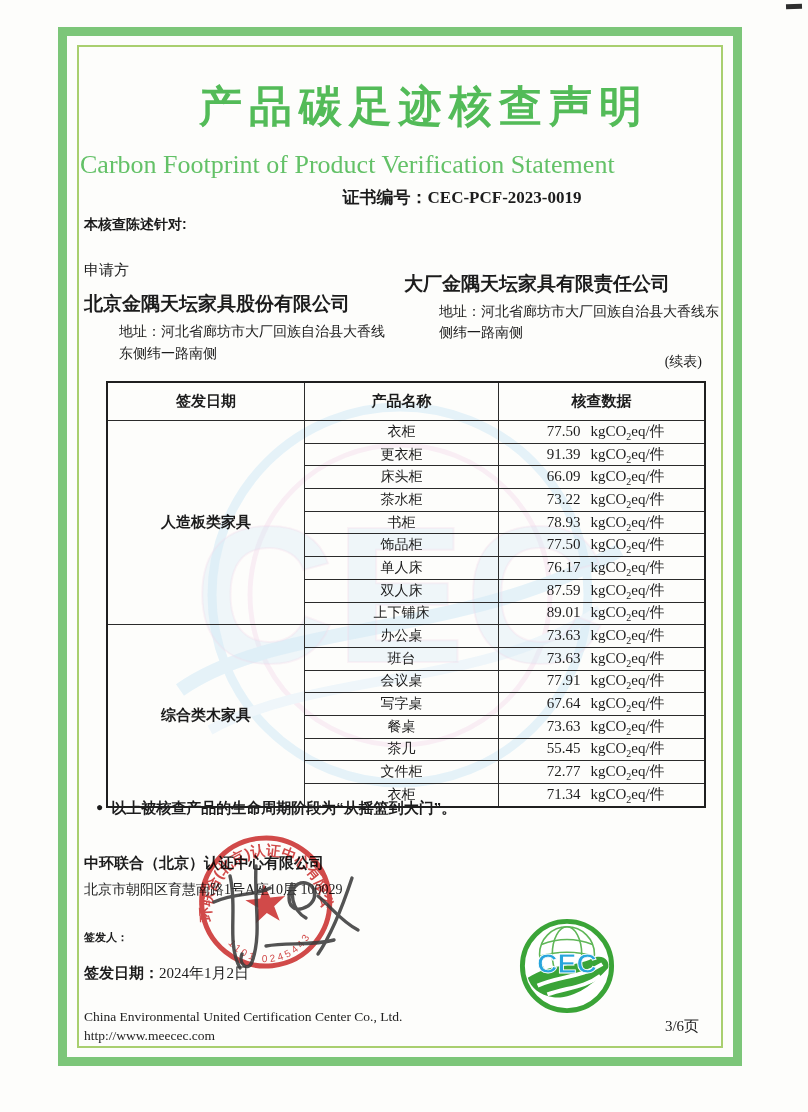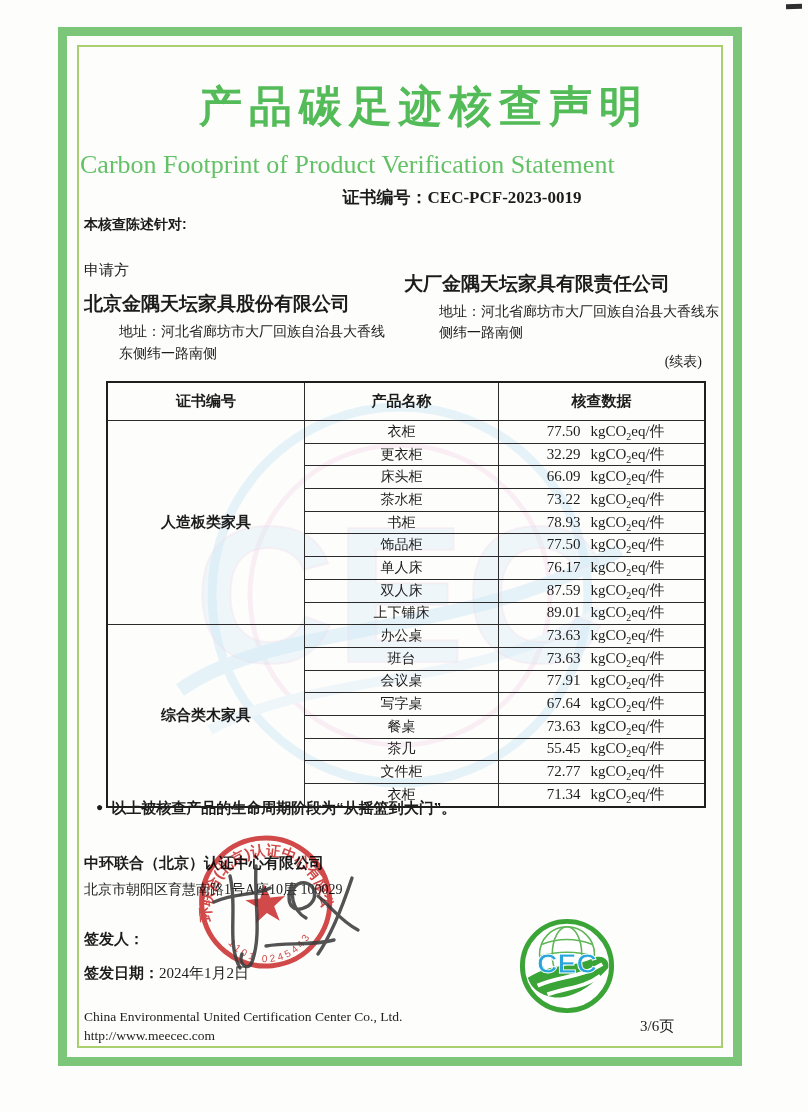--- a/index.html
+++ b/index.html
@@ -39,27 +39,27 @@
   .pcf-table td{height:21.7px;font-size:14px;font-family:"Liberation Serif",serif;}
   .pcf-table td.cat{font-family:"Liberation Sans",sans-serif;font-size:15px;font-weight:bold;}
   .c-data .cellwrap{display:flex;justify-content:center;align-items:baseline;gap:10px;font-size:15px;}
   .c-data .val{display:inline-block;min-width:42px;text-align:right;}
   .c-data sub{font-size:10px;}
   
   .note{left:96px;top:799px;font-size:15px;font-weight:bold;}
   .note .bullet{font-size:12px;vertical-align:2px;margin-right:8px;}
   .issuer-company{left:84px;top:854px;font-size:15px;font-weight:bold;z-index:3;}
   .issuer-addr{left:84px;top:881px;font-size:14px;font-family:"Liberation Serif",serif;z-index:3;}
-  .signer{left:84px;top:930px;font-size:15px;font-weight:bold;z-index:3;}
+  .signer{left:84px;top:930px;font-size:11px;font-weight:bold;z-index:3;}
   .issue-date{left:84px;top:964px;font-size:15px;font-weight:bold;z-index:3;}
   .issue-date .date{font-family:"Liberation Serif",serif;font-weight:normal;font-size:15px;}
   
   .footer1{left:84px;top:1009px;font-size:13.5px;font-family:"Liberation Serif",serif;color:#222;}
   .footer2{left:84px;top:1028px;font-size:13.5px;font-family:"Liberation Serif",serif;color:#222;text-align:center;}
-  .pagenum{left:640px;top:1017px;width:84px;text-align:left;font-size:15px;
+  .pagenum{left:640px;top:1017px;width:84px;text-align:center;font-size:15px;
     font-family:"Liberation Serif",serif;}
   
   .stamp{left:180px;top:822px;z-index:5;mix-blend-mode:multiply;transform:rotate(-6deg);opacity:.92;}
   .signature{left:200px;top:850px;z-index:6;opacity:.88;}
   .cec-logo{left:518px;top:917px;z-index:3;}
   .watermark{left:120px;top:390px;z-index:1;opacity:.55;pointer-events:none;}
 </style>
 </head>
 <body>
 
@@ -92,41 +92,41 @@
 <div class="abs party party-right">
   <div class="name">大厂金隅天坛家具有限责任公司</div>
   <div class="addr"><span>地址：</span><span>河北省廊坊市大厂回族自治县大香线东侧纬一路南侧</span></div>
 </div>
 
 <div class="abs continued">(续表)</div>
 
 <table class="abs pcf-table">
   <thead>
     <tr>
-      <th style="width:196px">证书编号</th>
+      <th style="width:196px">签发日期</th>
       <th style="width:193px">产品名称</th>
       <th style="width:205px">核查数据</th>
     </tr>
   </thead>
   <tbody id="table-body">
       <tr>
         <td class="cat" rowspan="9">人造板类家具</td>
         <td>衣柜</td>
         <td class="c-data">
           <span class="cellwrap">
             <span class="val">77.50</span>
             <span class="unit"><span>kgCO</span><sub>2</sub><span>eq/件</span></span>
           </span>
         </td>
       </tr>
       <tr>
         <td>更衣柜</td>
         <td class="c-data">
           <span class="cellwrap">
-            <span class="val">32.29</span>
+            <span class="val">91.39</span>
             <span class="unit"><span>kgCO</span><sub>2</sub><span>eq/件</span></span>
           </span>
         </td>
       </tr>
       <tr>
         <td>床头柜</td>
         <td class="c-data">
           <span class="cellwrap">
             <span class="val">66.09</span>
             <span class="unit"><span>kgCO</span><sub>2</sub><span>eq/件</span></span>

